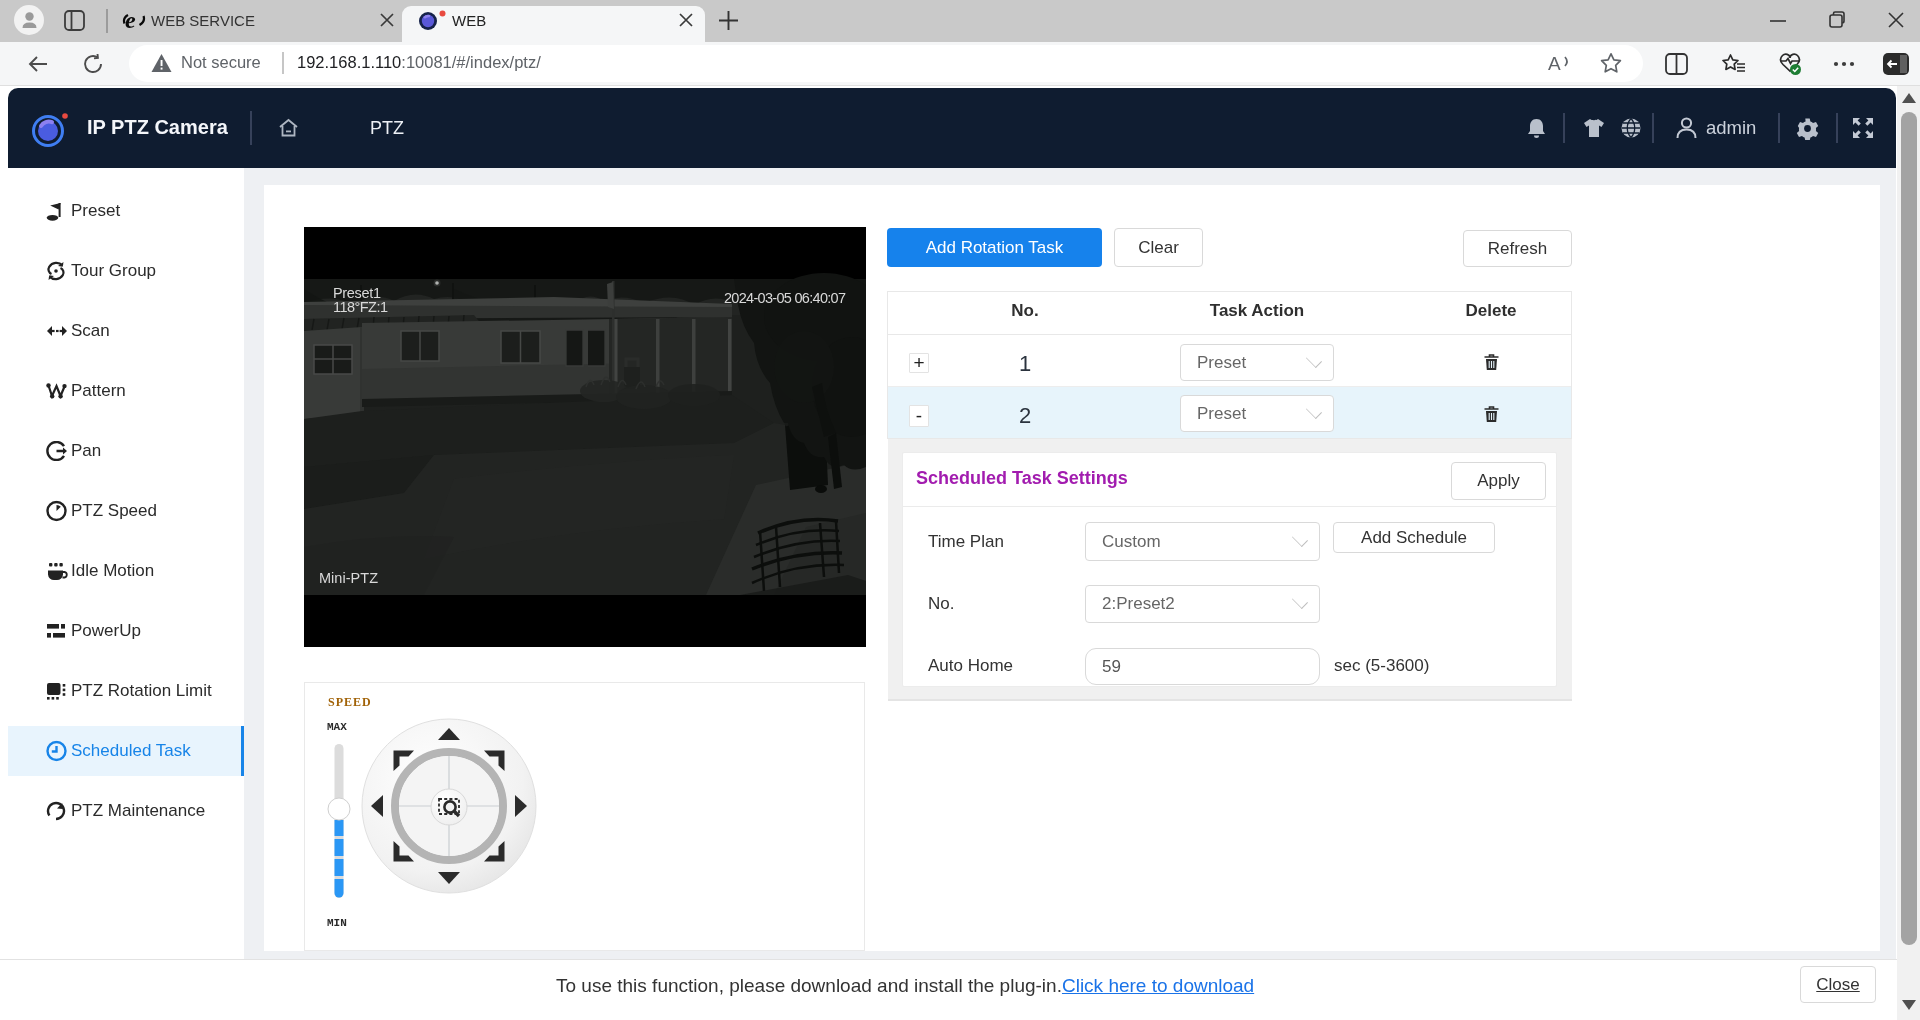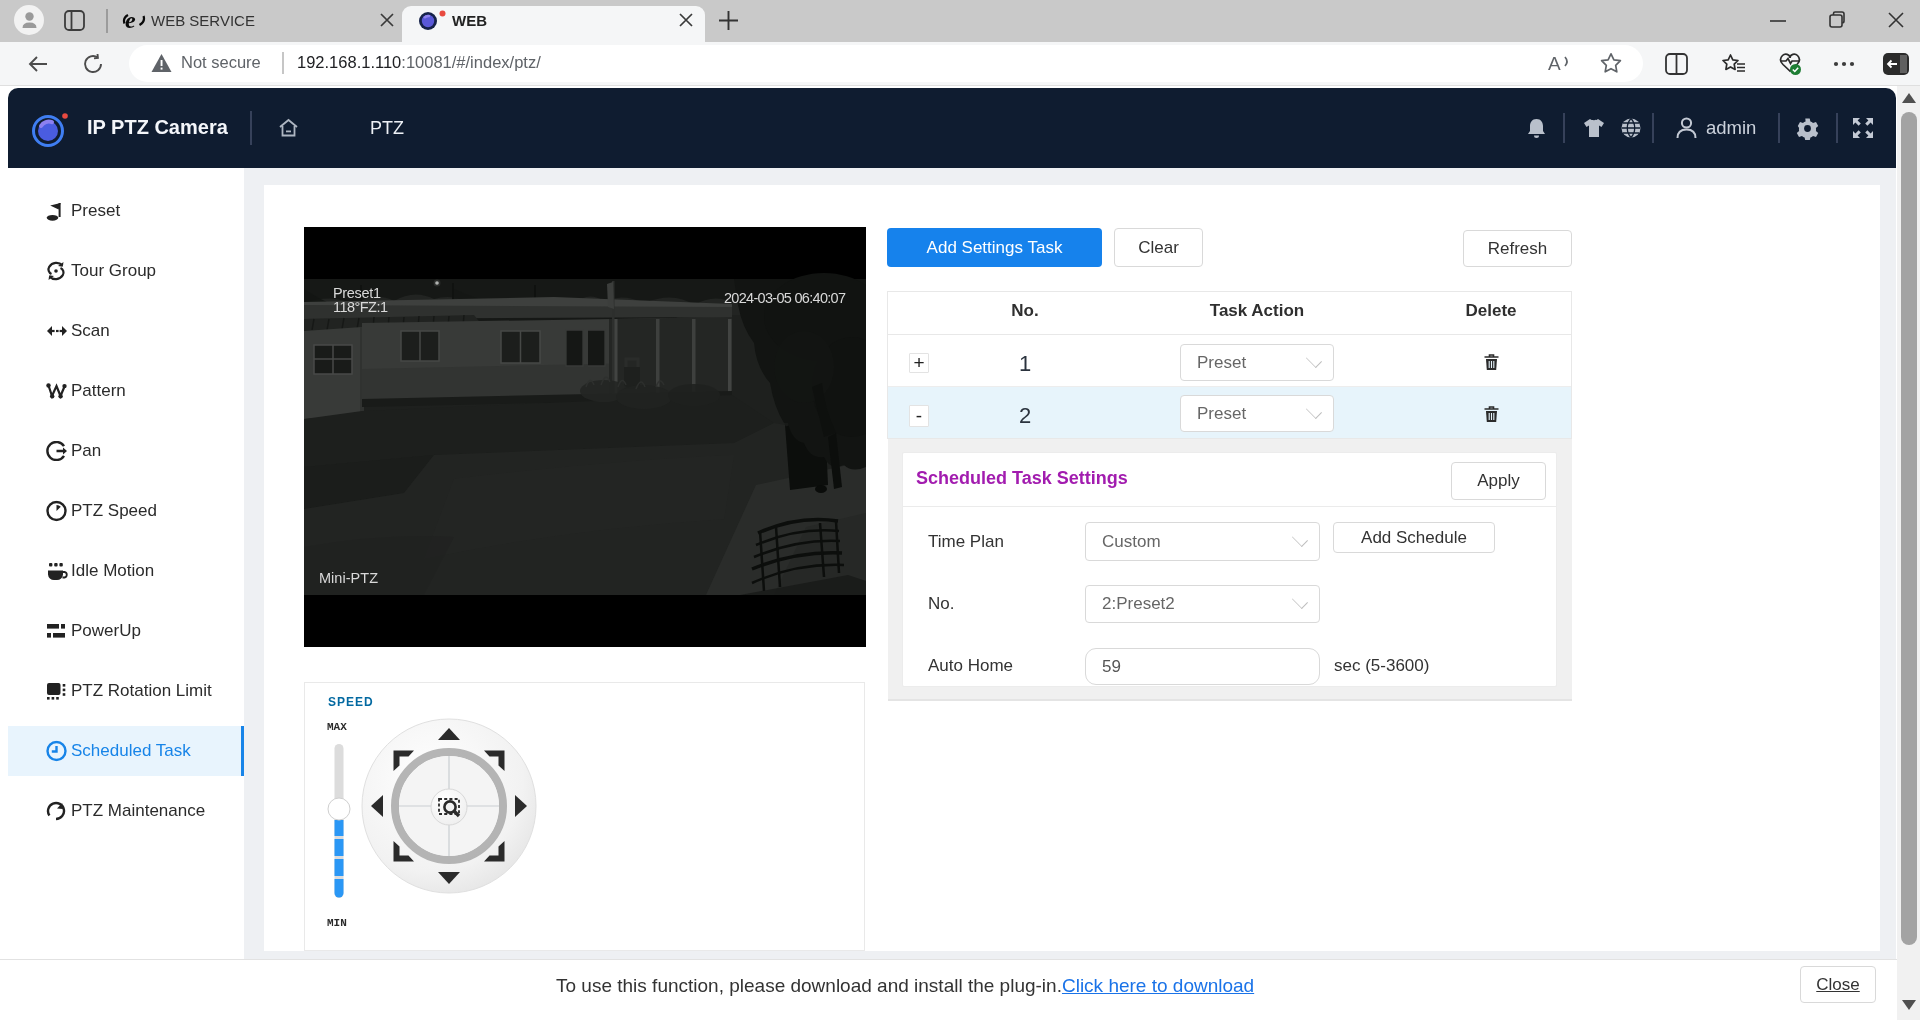--- a/index.html
+++ b/index.html
@@ -57,21 +57,21 @@
 <svg class="abs" style="left:379px;top:12px" width="16" height="16" viewBox="0 0 16 16">
     <path d="M2 2 L14 14 M14 2 L2 14" stroke="#3a3a3a" stroke-width="1.7"></path>
   </svg>
 
 <svg class="abs" style="left:418px;top:10px" width="28" height="22" viewBox="0 0 28 22">
     <circle cx="10" cy="11" r="9" fill="#16224a"></circle>
     <circle cx="10" cy="11" r="6.2" fill="#5a58d8"></circle>
     <path d="M6 8 A6 6 0 0 1 12 6.2" stroke="#8f83ee" stroke-width="2.4" fill="none"></path>
     <circle cx="24.5" cy="3.5" r="3" fill="#e84a40"></circle>
   </svg>
-<div class="abs btxt" style="left:452px;top:12px;color:#222;font-weight:bold;">WEB</div>
+<div class="abs btxt" style="left:452px;top:12px;color:#222;">WEB</div>
 <svg class="abs" style="left:678px;top:12px" width="16" height="16" viewBox="0 0 16 16">
     <path d="M2 2 L14 14 M14 2 L2 14" stroke="#3a3a3a" stroke-width="1.7"></path>
   </svg>
 <svg class="abs" style="left:718px;top:10px" width="21" height="21" viewBox="0 0 21 21">
     <path d="M10.5 1 V20 M1 10.5 H20" stroke="#333" stroke-width="1.9"></path>
   </svg>
 
 <svg class="abs" style="left:1768px;top:11px" width="20" height="20" viewBox="0 0 20 20">
     <path d="M2 10 H18" stroke="#333" stroke-width="1.6"></path>
   </svg>
@@ -393,21 +393,21 @@
 
   <g font-family="Liberation Sans" font-size="14.5" fill="#d9d9d9">
     <text x="29" y="71" textLength="48">Preset1</text>
     <text x="29" y="85" textLength="55">118°FZ:1</text>
     <text x="420" y="76" textLength="122">2024-03-05 06:40:07</text>
     <text x="15" y="356" textLength="59">Mini-PTZ</text>
   </g>
 </svg>
 
 <div class="abs" style="left:304px;top:682px;width:561px;height:269px;border:1px solid #e9e9e9;background:#fff;"></div>
-<div class="abs" style="left:328px;top:695px;font-family:Liberation Sans, sans-serif;font-weight:bold;font-size:12px;letter-spacing:1px;color:#0369a1;">SPEED</div>
+<div class="abs" style="left:328px;top:695px;font-family:Liberation Serif, serif;font-weight:bold;font-size:12px;letter-spacing:1px;color:#a16207;">SPEED</div>
 <div class="abs" style="left:327px;top:721px;font-family:'Liberation Mono',monospace;font-weight:bold;font-size:11px;color:#2a2a2a;">MAX</div>
 <div class="abs" style="left:327px;top:917px;font-family:'Liberation Mono',monospace;font-weight:bold;font-size:11px;color:#2a2a2a;">MIN</div>
 <svg class="abs" style="left:325px;top:740px" width="28" height="165" viewBox="0 0 28 165">
   <rect x="9.5" y="4" width="9" height="154" rx="4.5" fill="#dcdcdc"></rect>
   <g fill="#2a97f5">
     <rect x="9.5" y="80" width="9" height="16"></rect>
     <rect x="9.5" y="99" width="9" height="17"></rect>
     <rect x="9.5" y="119" width="9" height="17"></rect>
     <path d="M9.5 139 h9 v14 a4.5 4.5 0 0 1 -9 0 Z"></path>
   </g>
@@ -441,21 +441,21 @@
     <path d="M32.5 143.5 L53 143.5 L47.5 137.5 L38.5 137.5 L38.5 128.5 L32.5 123 Z"></path>
     <path d="M143.5 143.5 L123 143.5 L128.5 137.5 L137.5 137.5 L137.5 128.5 L143.5 123 Z"></path>
   </g>
   <circle cx="88" cy="89" r="18" fill="url(#cg)" stroke="#d8d8d8" stroke-width="1"></circle>
 
   <rect x="78" y="81" width="20" height="15" fill="none" stroke="#2b2b2b" stroke-width="1.8" stroke-dasharray="3 2.2"></rect>
   <circle cx="89" cy="89" r="5.6" fill="#f4f4f4" stroke="#2b2b2b" stroke-width="2.6"></circle>
   <path d="M93 93 L98 98" stroke="#2b2b2b" stroke-width="3.4"></path>
 </svg>
 
-<div class="abs" style="left:887px;top:228px;width:215px;height:39px;background:#1682ec;border-radius:4px;color:#fff;font-size:17px;display:flex;align-items:center;justify-content:center;">Add Settings Task</div>
+<div class="abs" style="left:887px;top:228px;width:215px;height:39px;background:#1682ec;border-radius:4px;color:#fff;font-size:17px;display:flex;align-items:center;justify-content:center;">Add Rotation Task</div>
 <div class="btn" style="left:1114px;top:228px;width:89px;height:39px;">Clear</div>
 <div class="btn" style="left:1463px;top:230px;width:109px;height:37px;">Refresh</div>
 
 <div class="abs" style="left:887px;top:291px;width:685px;height:148px;border:1px solid #e8e8e8;background:#fff;"></div>
 <div class="abs" style="left:887px;top:291px;width:685px;height:44px;border-bottom:1px solid #e8e8e8;"></div>
 <div class="abs" style="left:888px;top:387px;width:683px;height:51px;background:#e7f4fb;"></div>
 <div class="abs" style="left:888px;top:386px;width:683px;height:1px;background:#ededed;"></div>
 <div class="abs" style="left:1000px;top:301px;width:50px;font-size:17px;font-weight:bold;color:#2f2f2f;text-align:center;">No.</div>
 <div class="abs" style="left:1182px;top:301px;width:150px;font-size:17px;font-weight:bold;color:#2f2f2f;text-align:center;">Task Action</div>
 <div class="abs" style="left:1441px;top:301px;width:100px;font-size:17px;font-weight:bold;color:#2f2f2f;text-align:center;">Delete</div>

